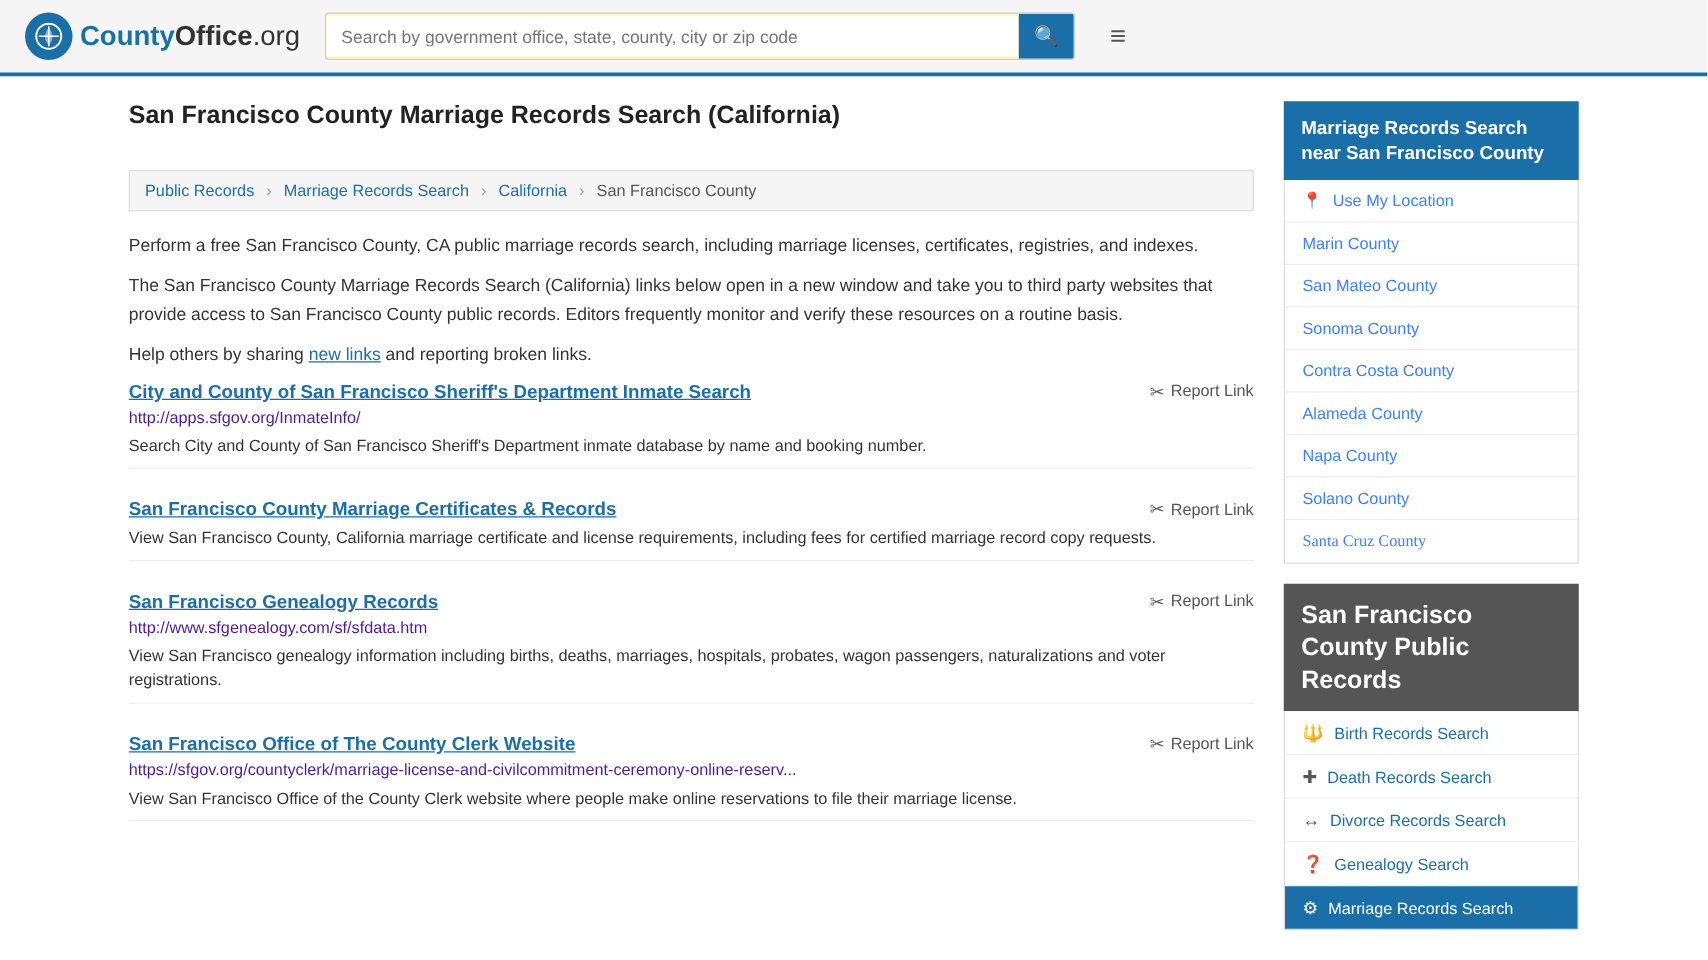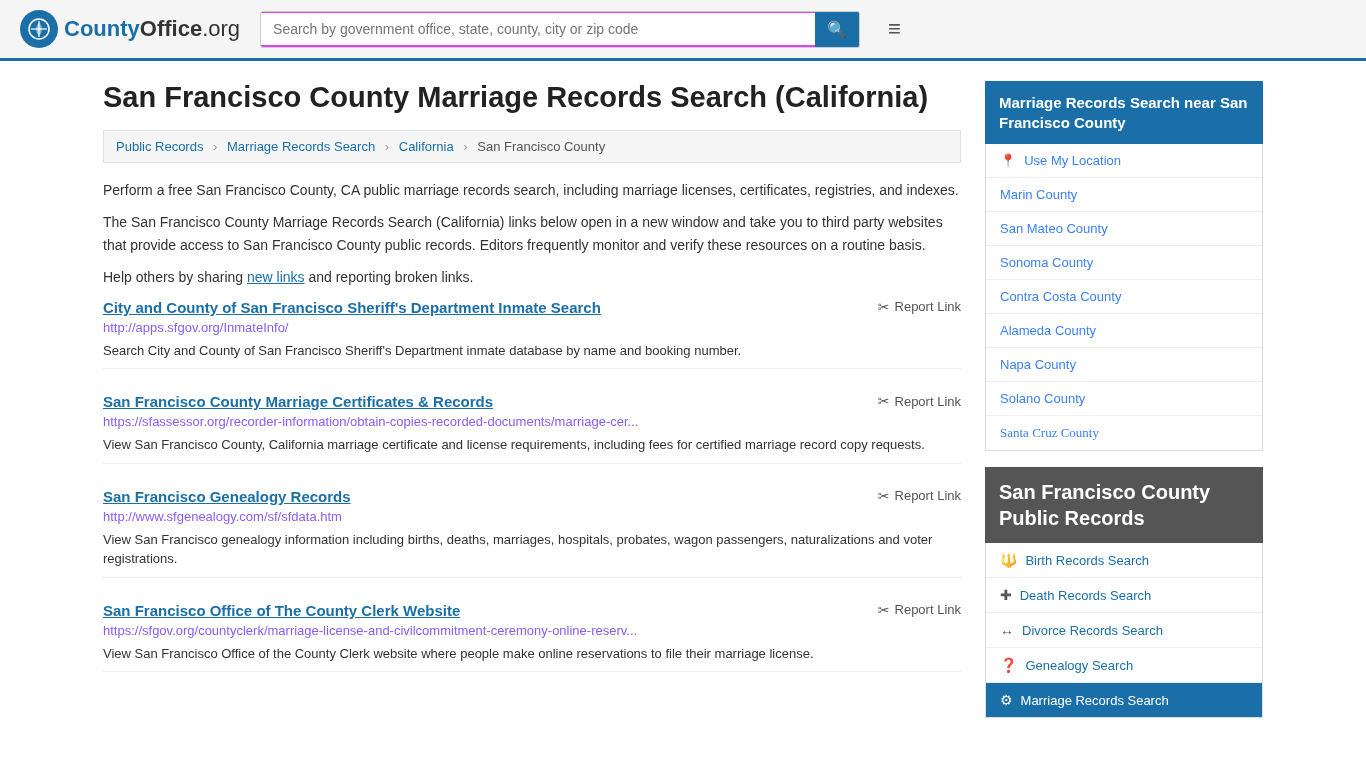--- a/index.html
+++ b/index.html
@@ -41,21 +41,21 @@
     }
     .logo-text span {
       color: #1a6fa8;
     }
     .search-bar-wrapper {
       flex: 1;
       max-width: 600px;
       display: flex;
       align-items: center;
       border: 1px solid #ccc;
-      background: #d946ef;
+      background: #fef9c3;
       border-radius: 3px;
       overflow: hidden;
     }
     .search-bar-input {
       flex: 1;
       border: none;
       outline: none;
       padding: 8px 12px;
       font-size: 14px;
       color: #999;
@@ -86,24 +86,24 @@
       gap: 24px;
     }
 
     
     .content-area {
       flex: 1;
       min-width: 0;
     }
 
     .page-title {
-      font-size: 29px;
+      font-size: 20px;
       font-weight: bold;
       color: #222;
-      margin-bottom: 16px;
+      margin-bottom: 32px;
     }
 
     .breadcrumb {
       background: #f5f5f5;
       padding: 8px 12px;
       font-size: 13px;
       color: #555;
       margin-bottom: 16px;
       border: 1px solid #e0e0e0;
     }
@@ -161,34 +161,34 @@
       background: none;
       border: none;
     }
 
     .report-icon {
       font-size: 14px;
     }
 
     .result-url {
       font-size: 13px;
-      color: #8b5cf6;
+      color: #4c1d95;
       margin-bottom: 6px;
       word-break: break-all;
     }
 
     .result-desc {
       font-size: 13px;
       color: #333;
       line-height: 1.5;
     }
 
     
     .sidebar {
-      width: 278px;
+      width: 236px;
       flex-shrink: 0;
     }
 
     .sidebar-section {
       margin-bottom: 0;
     }
 
     .sidebar-header {
       background: #1a6fa8;
       color: white;
@@ -340,21 +340,20 @@
       <div class="result-desc">Search City and County of San Francisco Sheriff's Department inmate database by name and booking number.</div>
     </div>
         <div class="result-item">
       <div class="result-title-row">
         <span class="result-title">San Francisco County Marriage Certificates &amp; Records</span>
         <button class="report-link-btn">
           <span class="report-icon">✂</span>
           <span>Report Link</span>
         </button>
       </div>
-      <div class="result-url">https://sfassessor.org/recorder-information/obtain-copies-recorded-documents/marriage-cer...</div>
       <div class="result-desc">View San Francisco County, California marriage certificate and license requirements, including fees for certified marriage record copy requests.</div>
     </div>
         <div class="result-item">
       <div class="result-title-row">
         <span class="result-title">San Francisco Genealogy Records</span>
         <button class="report-link-btn">
           <span class="report-icon">✂</span>
           <span>Report Link</span>
         </button>
       </div>

